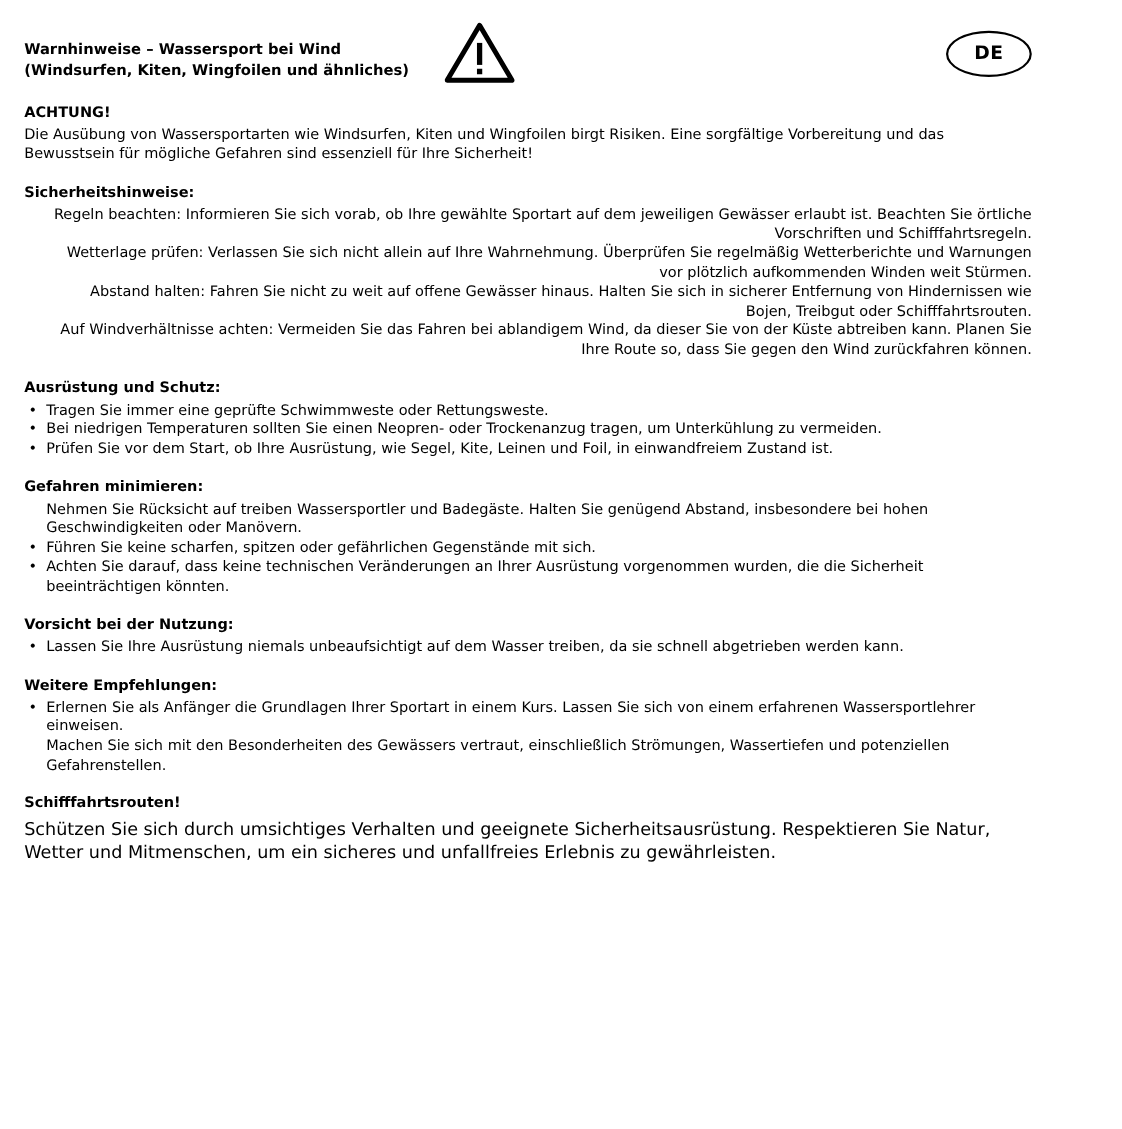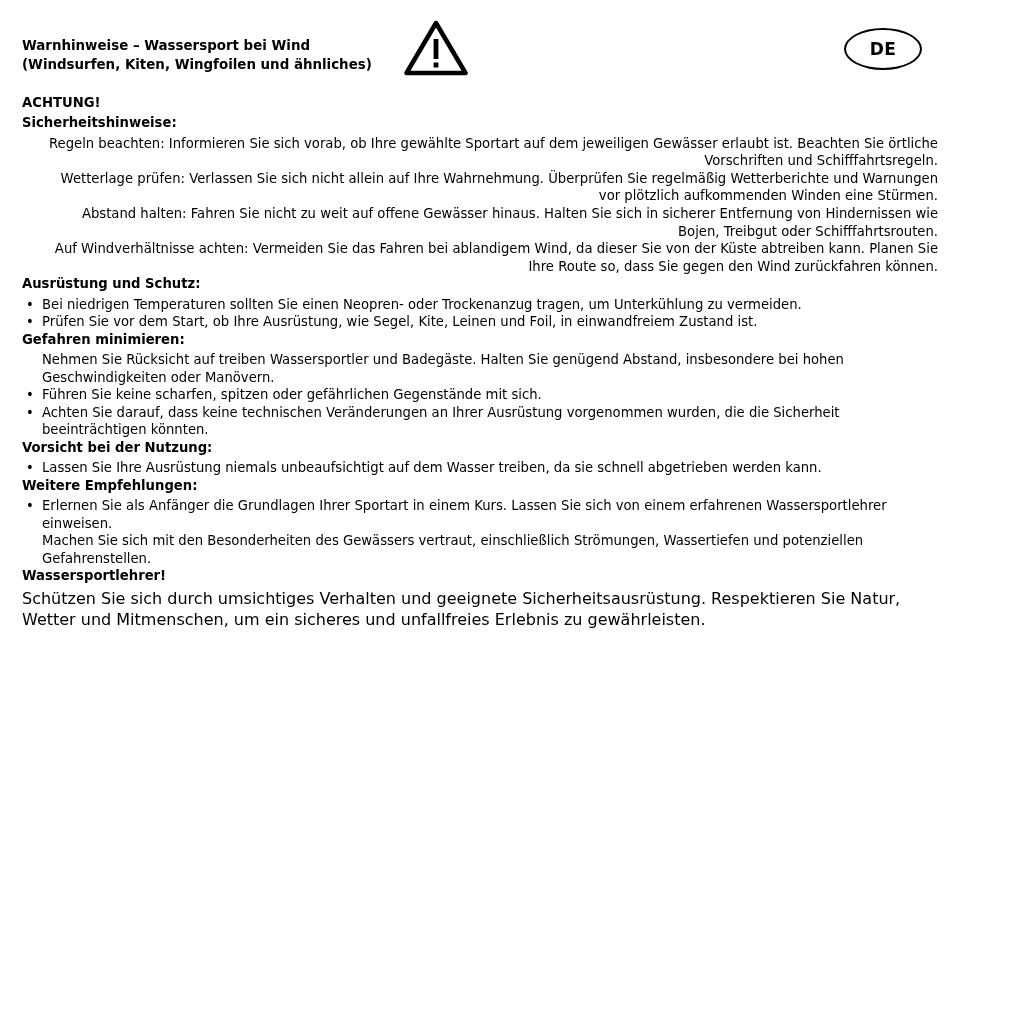--- a/index.html
+++ b/index.html
@@ -39,42 +39,42 @@
   }
   .warn-triangle {
     position: absolute;
     left: 382px;
     top: -16px;
     width: 64px;
     height: 56px;
   }
   .de-badge {
     position: absolute;
-    right: 16px;
+    right: 0px;
     top: -8px;
     width: 74px;
     height: 38px;
     border: 2.4px solid #000;
     border-radius: 50%;
     display: flex;
     align-items: center;
     justify-content: center;
     font-weight: bold;
     font-size: 17px;
     letter-spacing: 0.5px;
   }
 
   
   .block { margin-bottom: 0; }
   .section-heading {
     font-weight: bold;
     font-size: 13.2px;
     margin: 0 0 3px 0;
   }
-  .gap-top { }
+  .gap-top { margin-top: 17px; }
 
   p.para {
     margin: 0;
     font-size: 13.2px;
     line-height: 1.33;
   }
 
   ul.list {
     list-style: none;
     margin: 0;
@@ -116,35 +116,37 @@
       <path d="M32 3 L61.5 53 L2.5 53 Z" fill="none" stroke="#000" stroke-width="4.5" stroke-linejoin="round"></path>
       <rect x="29.6" y="19" width="4.8" height="20" fill="#000"></rect>
       <rect x="29.6" y="42.5" width="4.8" height="5" fill="#000"></rect>
     </svg>
 
     <div class="de-badge">DE</div>
   </div>
 
   <div class="block">
     <div class="section-heading">ACHTUNG!</div>
+    <p class="para">Die Ausübung von Wassersportarten wie Windsurfen, Kiten und Wingfoilen birgt Risiken. Eine sorgfältige Vorbereitung und das Bewusstsein für mögliche Gefahren sind essenziell für Ihre Sicherheit!</p>
   </div>
 
   <div class="block gap-top">
     <div class="section-heading">Sicherheitshinweise:</div>
     <ul class="list intro-list">
       <li>Regeln beachten: Informieren Sie sich vorab, ob Ihre gewählte Sportart auf dem jeweiligen Gewässer erlaubt ist. Beachten Sie örtliche Vorschriften und Schifffahrtsregeln.</li>
-      <li>Wetterlage prüfen: Verlassen Sie sich nicht allein auf Ihre Wahrnehmung. Überprüfen Sie regelmäßig Wetterberichte und Warnungen vor plötzlich aufkommenden Winden eine Stürmen.</li>
+      <li>Wetterlage prüfen: Verlassen Sie sich nicht allein auf Ihre Wahrnehmung. Überprüfen Sie regelmäßig Wetterberichte und Warnungen vor plötzlich aufkommenden Winden weit Stürmen.</li>
       <li>Abstand halten: Fahren Sie nicht zu weit auf offene Gewässer hinaus. Halten Sie sich in sicherer Entfernung von Hindernissen wie Bojen, Treibgut oder Schifffahrtsrouten.</li>
       <li>Auf Windverhältnisse achten: Vermeiden Sie das Fahren bei ablandigem Wind, da dieser Sie von der Küste abtreiben kann. Planen Sie Ihre Route so, dass Sie gegen den Wind zurückfahren können.</li>
     </ul>
   </div>
 
   <div class="block gap-top">
     <div class="section-heading">Ausrüstung und Schutz:</div>
     <ul class="list">
+      <li class="bulleted">Tragen Sie immer eine geprüfte Schwimmweste oder Rettungsweste.</li>
       <li class="bulleted">Bei niedrigen Temperaturen sollten Sie einen Neopren- oder Trockenanzug tragen, um Unterkühlung zu vermeiden.</li>
       <li class="bulleted">Prüfen Sie vor dem Start, ob Ihre Ausrüstung, wie Segel, Kite, Leinen und Foil, in einwandfreiem Zustand ist.</li>
     </ul>
   </div>
 
   <div class="block gap-top">
     <div class="section-heading">Gefahren minimieren:</div>
     <ul class="list">
       <li>Nehmen Sie Rücksicht auf treiben Wassersportler und Badegäste. Halten Sie genügend Abstand, insbesondere bei hohen Geschwindigkeiten oder Manövern.</li>
       <li class="bulleted">Führen Sie keine scharfen, spitzen oder gefährlichen Gegenstände mit sich.</li>
@@ -161,17 +163,17 @@
 
   <div class="block gap-top">
     <div class="section-heading">Weitere Empfehlungen:</div>
     <ul class="list">
       <li class="bulleted">Erlernen Sie als Anfänger die Grundlagen Ihrer Sportart in einem Kurs. Lassen Sie sich von einem erfahrenen Wassersportlehrer einweisen.</li>
       <li>Machen Sie sich mit den Besonderheiten des Gewässers vertraut, einschließlich Strömungen, Wassertiefen und potenziellen Gefahrenstellen.</li>
     </ul>
   </div>
 
   <div class="block gap-top">
-    <div class="section-heading">Wassersportlehrer!</div>
+    <div class="section-heading">Schifffahrtsrouten!</div>
     <p class="footer-note">Schützen Sie sich durch umsichtiges Verhalten und geeignete Sicherheitsausrüstung. Respektieren Sie Natur, Wetter und Mitmenschen, um ein sicheres und unfallfreies Erlebnis zu gewährleisten.</p>
   </div>
 
 </div>
 
 </body></html>

